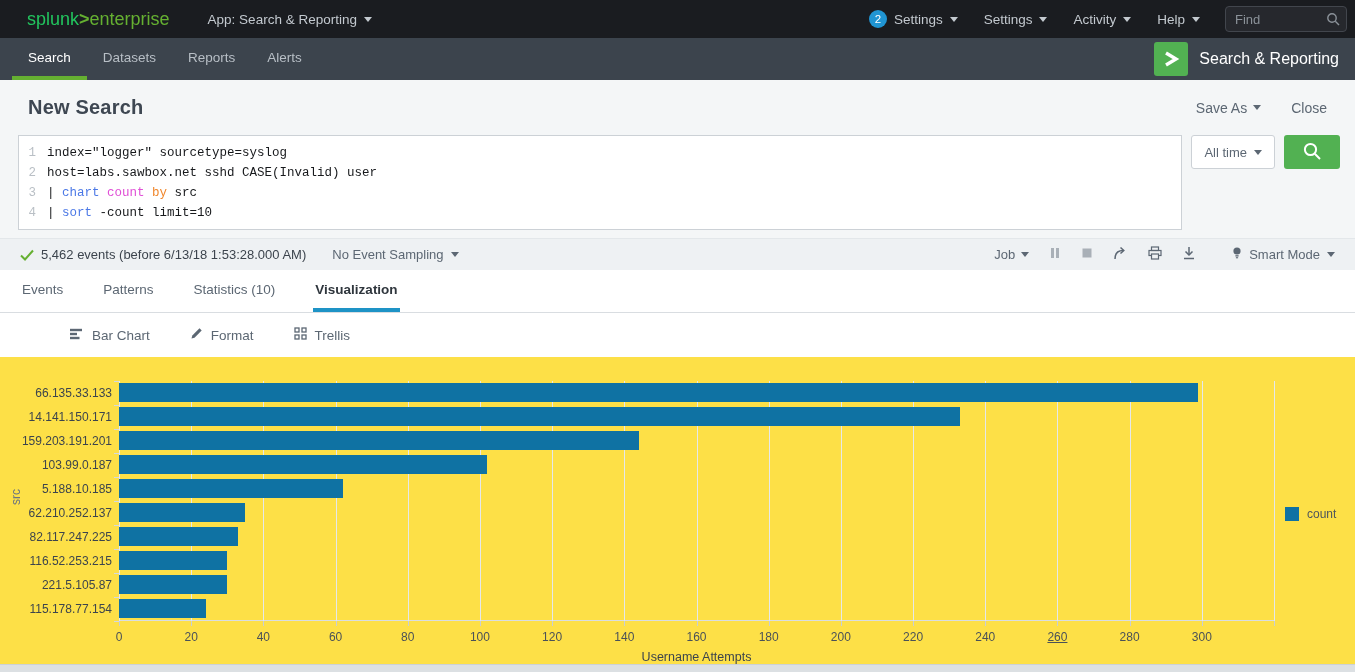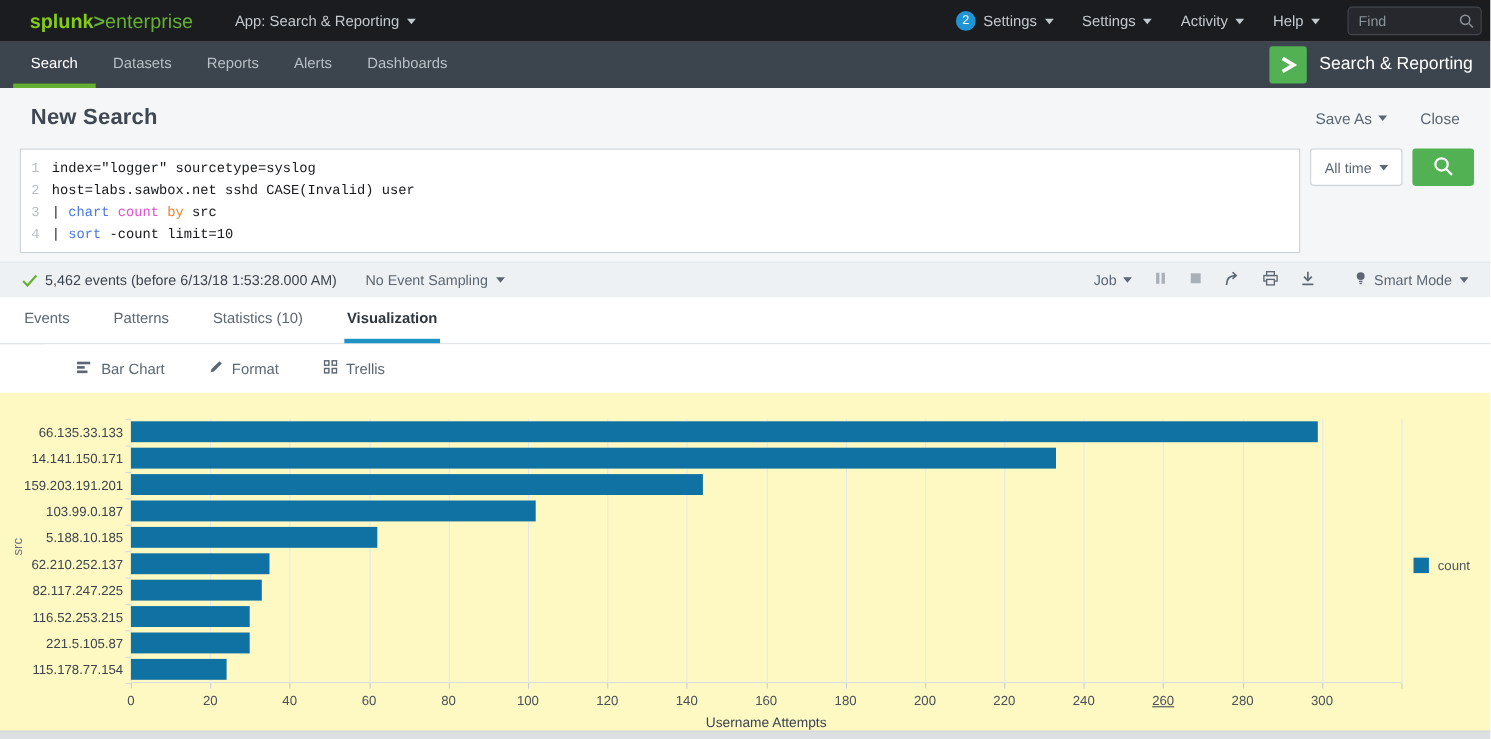--- a/index.html
+++ b/index.html
@@ -8,21 +8,21 @@
   :root{
     --accent-green:#65b031; --button-green:#52b152; --badge-blue:#2095d3;
     --tab-blue:#1e93c6; --bar-blue:#0f72a3;
     --syntax-command:#4b78e6; --syntax-function:#e04fd6; --syntax-modifier:#f0862b;
   }
   .caret{width:0;height:0;border-left:4px solid transparent;border-right:4px solid transparent;border-top:5px solid currentColor;display:inline-block;flex:none;}
 
   
   .topbar{height:38px;background:#1a1c20;display:flex;align-items:center;color:#c3c9cf;font-size:13.5px;}
   .logo{margin-left:27px;font-size:18px;cursor:pointer;white-space:nowrap;}
-  .logo-brand{color:#84cc16;font-weight:bold;}
+  .logo-brand{color:#22c55e;font-weight:normal;}
   .logo-green{color:var(--accent-green);font-weight:bold;}
   .logo-product{font-weight:normal;}
   .top-menu{display:flex;align-items:center;gap:7px;padding:0 13px;height:100%;cursor:pointer;white-space:nowrap;}
   .app-menu{margin-left:25px;}
   .top-right{margin-left:auto;display:flex;align-items:center;height:100%;padding-right:8px;}
   .badge{background:var(--badge-blue);color:#fff;border-radius:50%;width:18px;height:18px;display:flex;align-items:center;justify-content:center;font-size:11.5px;flex:none;}
   .find-box{position:relative;margin-left:12px;border-radius:12px;}
   .find-box input{width:122px;height:26px;background:#26282d;border:1px solid #42464d;border-radius:4px;color:#d0d4d9;padding:0 26px 0 9px;font-size:13px;font-family:inherit;}
   .find-box input::placeholder{color:#8b9299;}
   .find-box .mag{position:absolute;right:7px;top:6px;color:#8b9299;}
@@ -67,21 +67,21 @@
   
   .tabs-row{height:43px;background:#fff;border-bottom:1px solid #d9dde1;display:flex;padding:0 20px;}
   .tab{display:flex;align-items:center;padding:0 2px;margin-right:36px;font-size:13.5px;color:#5c6773;border-bottom:4px solid transparent;cursor:pointer;}
   .tab.active{color:#2f363d;font-weight:bold;border-bottom-color:var(--tab-blue);}
 
   
   .viz-toolbar{height:44px;display:flex;align-items:center;padding:0 30px;gap:40px;font-size:13.5px;color:#5c6773;background:#fff;margin-left:40px;}
   .tool-btn{display:flex;align-items:center;gap:8px;cursor:pointer;}
 
   
-  .chart{position:relative;height:307px;background:#fef9c3;}
+  .chart{position:relative;height:307px;background:#fde047;}
   .y-title{position:absolute;left:8px;top:133px;transform:rotate(-90deg);font-size:12px;color:#6b7480;}
   #y-labels{position:absolute;left:0;top:24px;width:112px;}
   .y-label{height:24px;line-height:24px;text-align:right;font-size:12px;color:#3c444d;}
   #plot{position:absolute;left:119px;top:24px;width:1155px;height:240px;border-bottom:1px solid #d9dde1;}
   .gridline{position:absolute;top:0;height:240px;width:1px;background:#e5e8eb;}
   .xtickmark{position:absolute;top:240px;height:5px;width:1px;background:#c9ced3;}
   .ytickmark{position:absolute;left:-5px;width:5px;height:1px;background:#d4d9dd;}
   .bar{position:absolute;left:0;height:19px;background:var(--bar-blue);cursor:pointer;}
   #x-ticks{position:absolute;left:119px;top:273px;width:1155px;height:15px;font-size:12px;color:#4a5158;}
   .x-tick{position:absolute;transform:translateX(-50%);}
@@ -127,21 +127,20 @@
     </div>
   </div>
 </header>
 
 <nav class="appnav">
   <div class="appnav-items" id="appnav-items">
       <div class="appnav-item active">Search</div>
       <div class="appnav-item">Datasets</div>
       <div class="appnav-item">Reports</div>
       <div class="appnav-item">Alerts</div>
-      <div class="appnav-item">Dashboards</div>
     </div>
   <div class="app-badge">
     <span class="app-icon">
         <svg width="20" height="20" viewBox="0 0 20 20">
           <polyline points="5,4 15,10 5,16" fill="none" stroke="#fff" stroke-width="3.4"></polyline>
         </svg>
       </span>
     <span class="app-name">Search &amp; Reporting</span>
   </div>
 </nav>

